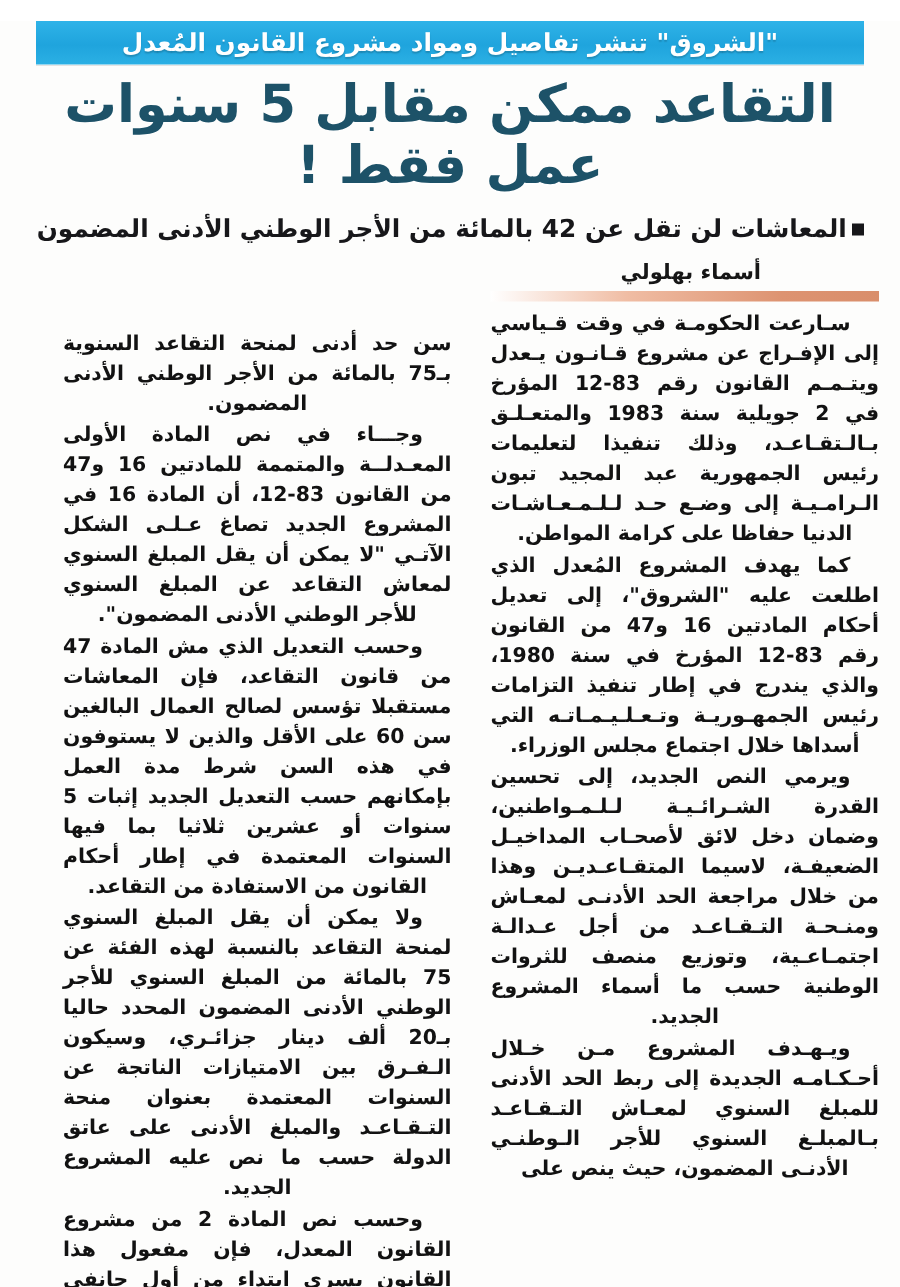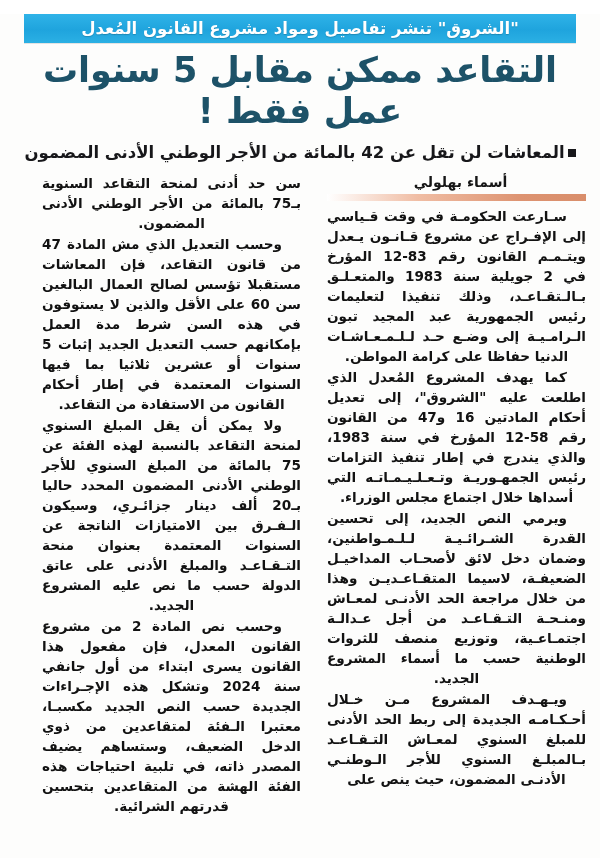--- a/index.html
+++ b/index.html
@@ -83,21 +83,21 @@
     margin-top: 10px;
     height: 684px;
     direction: rtl;
   }
   .col {
     width: 272px;
     box-sizing: border-box;
     direction: rtl;
   }
   .col-right { padding-left: 13px; }
-  .col-left  { padding-right: 13px; }
+  .col-left  { padding-right: 13px; margin-top: 46px; }
 
   .byline {
     text-align: center;
     direction: rtl;
     font-size: 14px;
     font-weight: bold;
     color: #161616;
     padding-left: 8px;
     margin-bottom: 4px;
   }
@@ -136,26 +136,27 @@
   <div class="subhead">
     <span class="sq"></span><span>المعاشات لن تقل عن 42 بالمائة من الأجر الوطني الأدنى المضمون</span>
   </div>
 
   <div class="columns">
 
     <div class="col col-right">
       <div class="byline">أسماء بهلولي</div>
       <div class="byline-rule"></div>
       <p class="para">سـارعت الحكومـة في وقت قـياسي إلى الإفـراج عن مشروع قـانـون يـعدل ويتـمـم القانون رقم 83-12 المؤرخ في 2 جويلية سنة 1983 والمتعـلـق بـالـتقـاعـد، وذلك تنفيذا لتعليمات رئيس الجمهورية عبد المجيد تبون الـرامـيـة إلى وضـع حـد لـلـمـعـاشـات الدنيا حفاظا على كرامة المواطن.</p>
-      <p class="para">كما يهدف المشروع المُعدل الذي اطلعت عليه "الشروق"، إلى تعديل أحكام المادتين 16 و47 من القانون رقم 58-12 المؤرخ في سنة 1983، والذي يندرج في إطار تنفيذ التزامات رئيس الجمهـوريـة وتـعـلـيـمـاتـه التي أسداها خلال اجتماع مجلس الوزراء.</p>
+      <p class="para">كما يهدف المشروع المُعدل الذي اطلعت عليه "الشروق"، إلى تعديل أحكام المادتين 16 و47 من القانون رقم 83-12 المؤرخ في سنة 1980، والذي يندرج في إطار تنفيذ التزامات رئيس الجمهـوريـة وتـعـلـيـمـاتـه التي أسداها خلال اجتماع مجلس الوزراء.</p>
       <p class="para">ويرمي النص الجديد، إلى تحسين القدرة الشـرائـيـة لـلـمـواطنين، وضمان دخل لائق لأصحـاب المداخيـل الضعيفـة، لاسيما المتقـاعـديـن وهذا من خلال مراجعة الحد الأدنـى لمعـاش ومنـحـة التـقـاعـد من أجل عـدالـة اجتمـاعـية، وتوزيع منصف للثروات الوطنية حسب ما أسماء المشروع الجديد.</p>
       <p class="para">ويـهـدف المشروع مـن خـلال أحـكـامـه الجديدة إلى ربط الحد الأدنى للمبلغ السنوي لمعـاش التـقـاعـد بـالمبلـغ السنوي للأجر الـوطنـي الأدنـى المضمون، حيث ينص على</p>
     </div>
 
     <div class="col col-left">
       <p class="para cont">سن حد أدنى لمنحة التقاعد السنوية بـ75 بالمائة من الأجر الوطني الأدنى المضمون.</p>
+      <p class="para">وجـــاء في نص المادة الأولى المعـدلــة والمتممة للمادتين 16 و47 من القانون 83-12، أن المادة 16 في المشروع الجديد تصاغ عـلـى الشكل الآتـي "لا يمكن أن يقل المبلغ السنوي لمعاش التقاعد عن المبلغ السنوي للأجر الوطني الأدنى المضمون".</p>
       <p class="para">وحسب التعديل الذي مش المادة 47 من قانون التقاعد، فإن المعاشات مستقبلا تؤسس لصالح العمال البالغين سن 60 على الأقل والذين لا يستوفون في هذه السن شرط مدة العمل بإمكانهم حسب التعديل الجديد إثبات 5 سنوات أو عشرين ثلاثيا بما فيها السنوات المعتمدة في إطار أحكام القانون من الاستفادة من التقاعد.</p>
       <p class="para">ولا يمكن أن يقل المبلغ السنوي لمنحة التقاعد بالنسبة لهذه الفئة عن 75 بالمائة من المبلغ السنوي للأجر الوطني الأدنى المضمون المحدد حاليا بـ20 ألف دينار جزائـري، وسيكون الـفـرق بين الامتيازات الناتجة عن السنوات المعتمدة بعنوان منحة التـقـاعـد والمبلغ الأدنى على عاتق الدولة حسب ما نص عليه المشروع الجديد.</p>
       <p class="para">وحسب نص المادة 2 من مشروع القانون المعدل، فإن مفعول هذا القانون يسرى ابتداء من أول جانفي سنة 2024 وتشكل هذه الإجـراءات الجديدة حسب النص الجديد مكسبـا، معتبرا الـفئة لمتقاعدين من ذوي الدخل الضعيف، وستساهم يضيف المصدر ذاته، في تلبية احتياجات هذه الفئة الهشة من المتقاعدين بتحسين قدرتهم الشرائية.</p>
     </div>
 
   </div>
 </div>
 
 </body></html>

